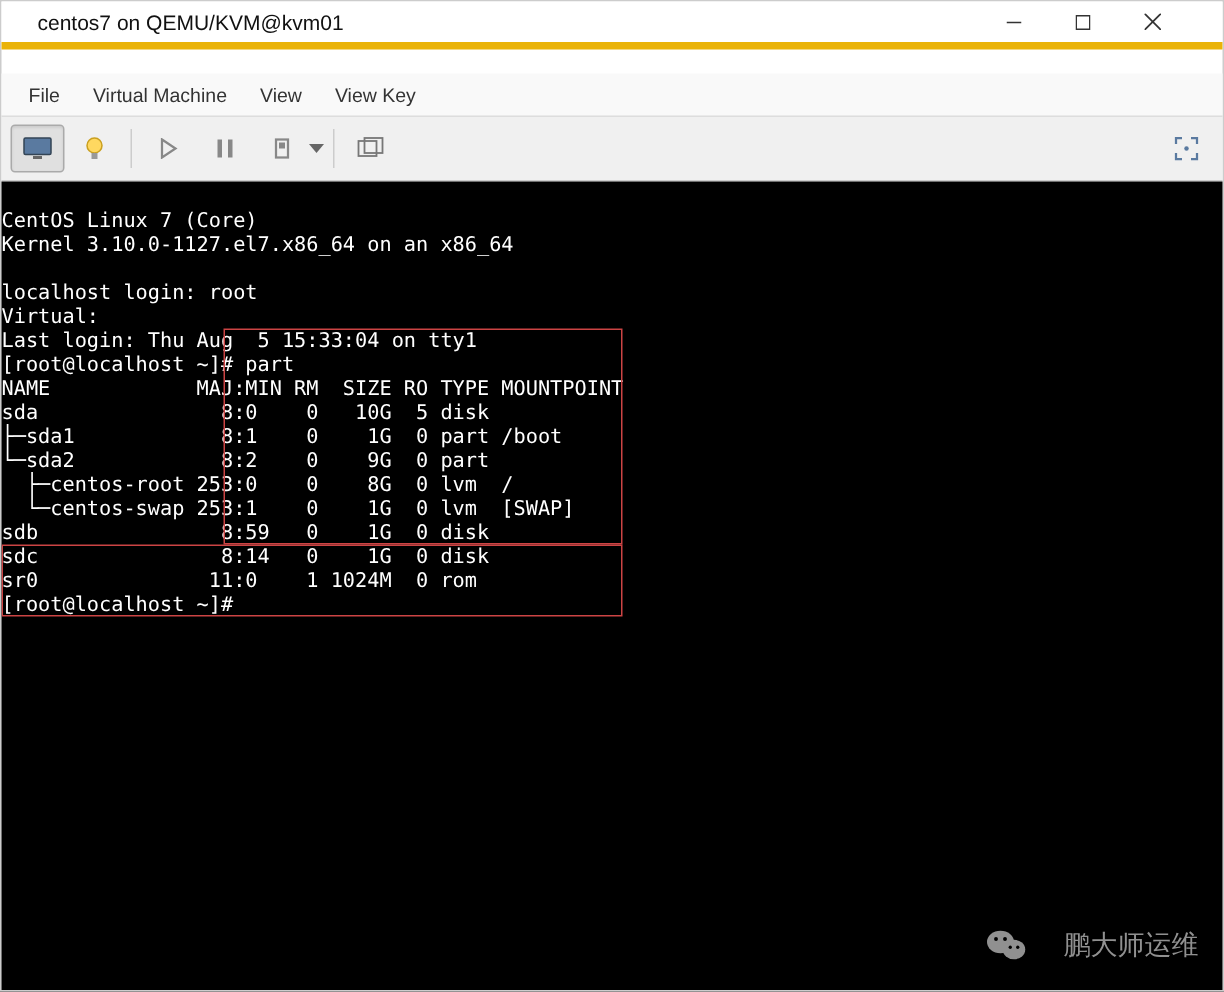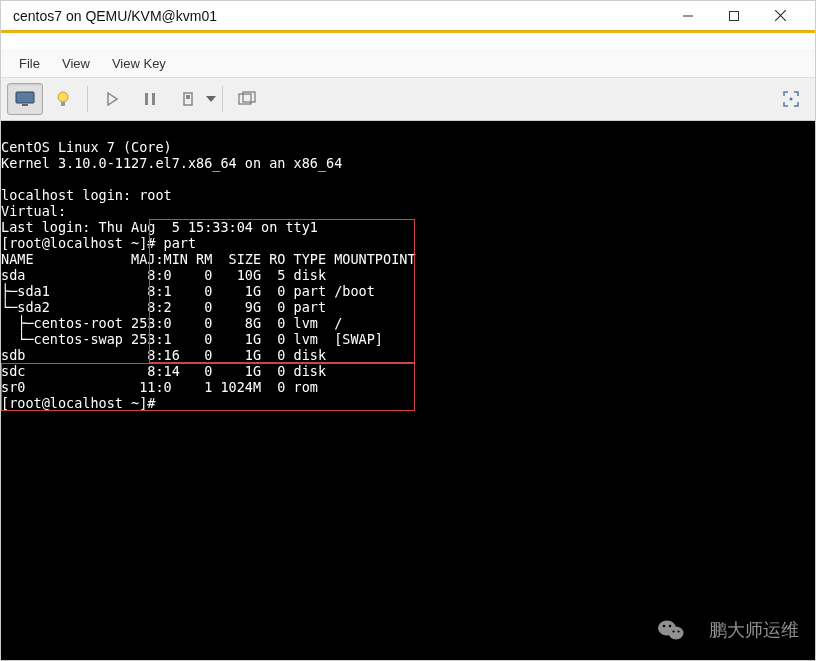--- a/index.html
+++ b/index.html
@@ -15,23 +15,23 @@
   width: 816px;
   height: 661px;
   border: 1px solid #ccc;
   display: flex;
   flex-direction: column;
 }
 .titlebar {
   height: 32px;
   display: flex;
   align-items: center;
-  padding: 0 12px;
+  padding: 0 24px;
   background: #fff;
-  border-bottom: 3px solid #eab308;
+  border-bottom: 5px solid #eab308;
 }
 .titlebar .title { font-size: 14px; color: #111; }
 .titlebar .spacer { flex: 1; }
 .titlebar .win-btn {
   width: 46px;
   height: 32px;
   display: flex;
   align-items: center;
   justify-content: center;
   cursor: pointer;
@@ -146,20 +146,21 @@
     <div class="win-btn">
       <svg width="11" height="11">
           <line x1="0" y1="0" x2="11" y2="11" stroke="#333" stroke-width="1.2"></line>
           <line x1="11" y1="0" x2="0" y2="11" stroke="#333" stroke-width="1.2"></line>
         </svg>
     </div>
   </div>
 
   <div class="menubar">
     <div class="menu-item">File</div>
+    <div class="menu-item">Virtual Machine</div>
     <div class="menu-item">View</div>
     <div class="menu-item">View Key</div>
   </div>
 
   <div class="toolbar">
     <div class="tb-btn active">
       <svg width="20" height="16">
           <rect x="1" y="1" width="18" height="11" rx="1" fill="#5a7aa0" stroke="#345" stroke-width="1"></rect>
           <rect x="7" y="13" width="6" height="2" fill="#666"></rect>
         </svg>
@@ -216,21 +217,21 @@
 <span>localhost login: root</span>
 <span>Virtual:</span>
 <span>Last login: Thu Aug  5 15:33:04 on tty1</span>
 <span>[root@localhost ~]# part</span>
 <span>NAME            MAJ:MIN RM  SIZE RO TYPE MOUNTPOINT</span>
 <span>sda               8:0    0   10G  5 disk </span>
 <span>├─sda1            8:1    0    1G  0 part /boot</span>
 <span>└─sda2            8:2    0    9G  0 part </span>
 <span>  ├─centos-root 253:0    0    8G  0 lvm  /</span>
 <span>  └─centos-swap 253:1    0    1G  0 lvm  [SWAP]</span>
-<span>sdb               8:16   0    1G  0 disk </span>
+<span>sdb               8:59   0    1G  0 disk </span>
 <span>sdc               8:14   0    1G  0 disk </span>
 <span>sr0              11:0    1 1024M  0 rom  </span>
 <span>[root@localhost ~]# </span>
     <div class="hl-box" style="left:148px; top:98px; width:266px; height:144px;"></div>
     <div class="hl-box" style="left:0px; top:242px; width:414px; height:48px;"></div>
     <div class="watermark">
       <span class="wechat-icon">
         <svg width="28" height="24" viewBox="0 0 28 24">
           <ellipse cx="10" cy="10" rx="9" ry="7.5" fill="#aaa"></ellipse>
           <ellipse cx="19" cy="15" rx="7.5" ry="6.5" fill="#aaa"></ellipse>

